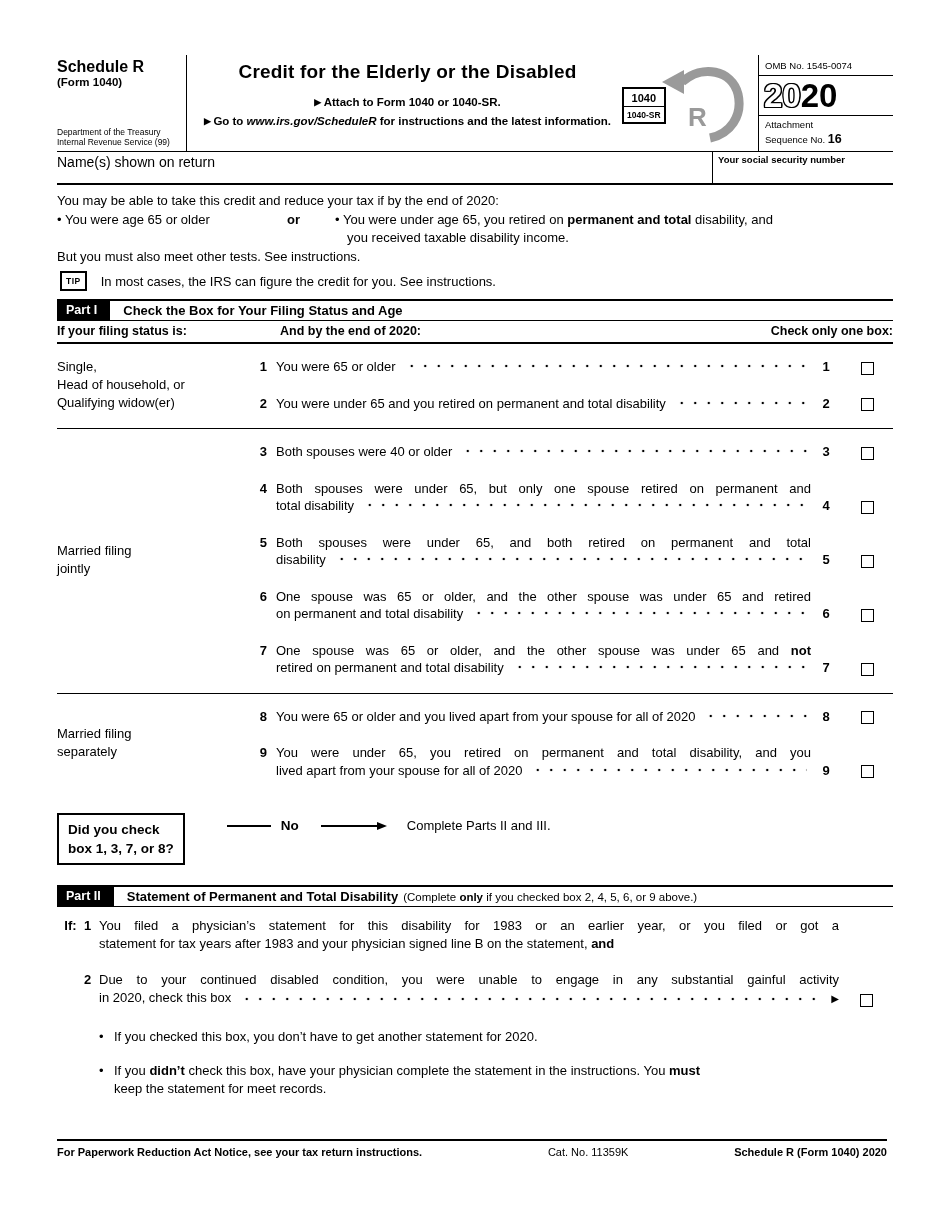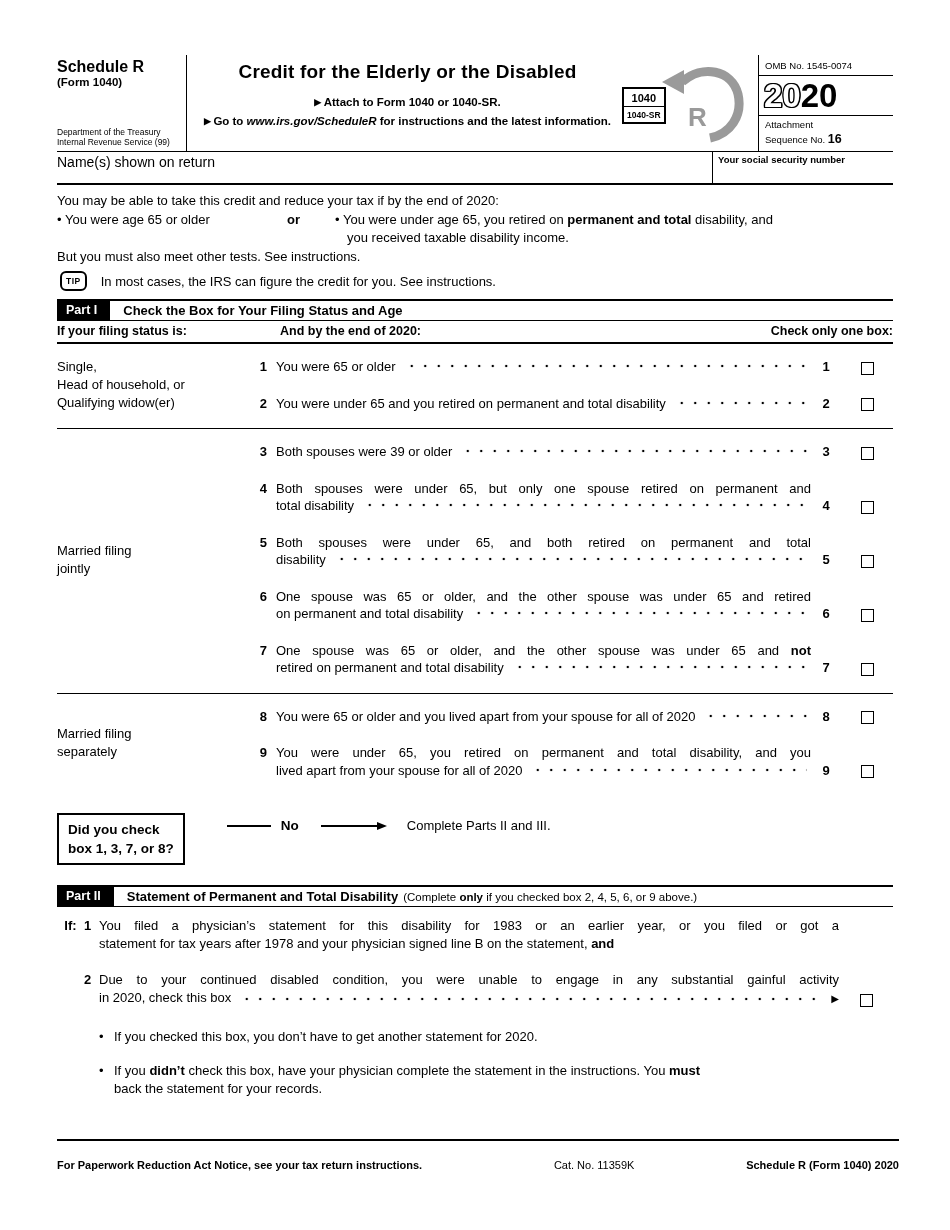--- a/index.html
+++ b/index.html
@@ -41,21 +41,21 @@
   .intro{font-size:13px;}
   .intro-line1{margin-top:8px;}
   .intro-bullets{display:flex;margin-top:3px;line-height:17.5px;}
   .ib-left{width:230px;flex:none;}
   .ib-or{width:48px;flex:none;font-weight:bold;}
   .ib-right{flex:1;}
   .ib-right .l2{padding-left:12px;}
   .bdot::before{content:"• ";}
   .other-tests{margin-top:3px;}
   .tip-row{display:flex;align-items:center;margin-top:7px;padding-left:3px;}
-  .tip-badge{border:2px solid #000;border-radius:6px;font-size:8.5px;font-weight:bold;padding:3px 4px;letter-spacing:.5px;flex:none;}
+  .tip-badge{border:2px solid #000;border-radius:0;font-size:8.5px;font-weight:bold;padding:3px 4px;letter-spacing:.5px;flex:none;}
   .tip-text{margin-left:14px;}
 
   
   .part-bar{display:flex;align-items:center;border-top:2px solid #000;border-bottom:1px solid #000;margin-top:8px;}
   .part-label{background:#000;color:#fff;font-weight:bold;font-size:12.5px;padding:2px 13px 3px 9px;margin-right:13px;flex:none;}
   .part-title{font-size:13px;font-weight:bold;}
   .part-paren{font-size:11.5px;margin-left:5px;}
   .pb2{margin-top:20px;}
 
   
@@ -102,21 +102,21 @@
   .itm-num{width:15px;flex:none;font-weight:bold;}
   .sp54{width:54px;flex:none;}
   .p2 .cbxcell{width:54px;}
   .arrend::before{content:"▶";font-size:10px;margin-left:8px;}
   .p2-bullet{display:flex;}
   .bsp{width:42px;flex:none;}
   .bullet-dot{width:15px;flex:none;}
   .bullet-text{flex:1;padding-right:54px;min-width:0;}
 
   
-  .footer{position:absolute;left:57px;right:51px;top:1139px;border-top:2px solid #000;display:flex;align-items:baseline;padding-top:18px;font-size:11px;}
+  .footer{position:absolute;left:57px;right:63px;top:1139px;border-top:2px solid #000;display:flex;align-items:baseline;padding-top:5px;font-size:11px;}
   .f-notice{font-weight:bold;}
   .f-cat{margin:0 auto;padding-left:20px;}
   .f-id{font-weight:bold;}
 </style>
 </head>
 <body>
 
 <div class="page">
 
   <div class="header">
@@ -226,21 +226,21 @@
       <div class="p1group gc">
         <div class="p1label">
           <div>Married filing</div>
           <div>jointly</div>
         </div>
         <div class="p1rows">
           <div class="p1row">
             <div class="leadnum">3</div>
             <div class="rtext">
               <div class="lline">
-                <span class="txt"><span>Both spouses were 39 or older</span></span>
+                <span class="txt"><span>Both spouses were 40 or older</span></span>
                 <span class="leader"></span>
               </div>
             </div>
             <div class="rownum">3</div>
             <div class="cbxcell">
               <span class="checkbox"></span>
             </div>
           </div>
           <div class="p1row">
             <div class="leadnum">4</div>
@@ -357,21 +357,21 @@
     <span class="part-title">Statement of Permanent and Total Disability</span>
     <span class="part-paren"><span>(Complete </span><span class="b">only</span><span> if you checked box 2, 4, 5, 6, or 9 above.)</span></span>
   </div>
 
   <div class="p2">
     <div class="p2-item mt10">
       <div class="if-lab">If:</div>
       <div class="itm-num">1</div>
       <div class="rtext">
         <div class="jline"><span>You filed a physician’s statement for this disability for 1983 or an earlier year, or you filed or got a</span></div>
-        <div><span>statement for tax years after 1978 and your physician signed line B on the statement, </span><span class="b">and</span></div>
+        <div><span>statement for tax years after 1983 and your physician signed line B on the statement, </span><span class="b">and</span></div>
       </div>
       <div class="sp54"></div>
     </div>
 
     <div class="p2-item mt18">
       <div class="if-lab"></div>
       <div class="itm-num">2</div>
       <div class="rtext">
         <div class="jline"><span>Due to your continued disabled condition, you were unable to engage in any substantial gainful activity</span></div>
         <div class="lline">
@@ -389,21 +389,21 @@
       <div class="bsp"></div>
       <div class="bullet-dot bdot"></div>
       <div class="bullet-text"><span>If you checked this box, you don’t have to get another statement for 2020.</span></div>
     </div>
 
     <div class="p2-bullet mt16">
       <div class="bsp"></div>
       <div class="bullet-dot bdot"></div>
       <div class="bullet-text">
         <div><span>If you </span><span class="b">didn’t</span><span> check this box, have your physician complete the statement in the instructions. You </span><span class="b">must</span></div>
-        <div><span>back the statement for your records.</span></div>
+        <div><span>keep the statement for meet records.</span></div>
       </div>
     </div>
   </div>
 
   <div class="footer">
     <span class="f-notice">For Paperwork Reduction Act Notice, see your tax return instructions.</span>
     <span class="f-cat">Cat. No. 11359K</span>
     <span class="f-id">Schedule R (Form 1040) 2020</span>
   </div>
 

